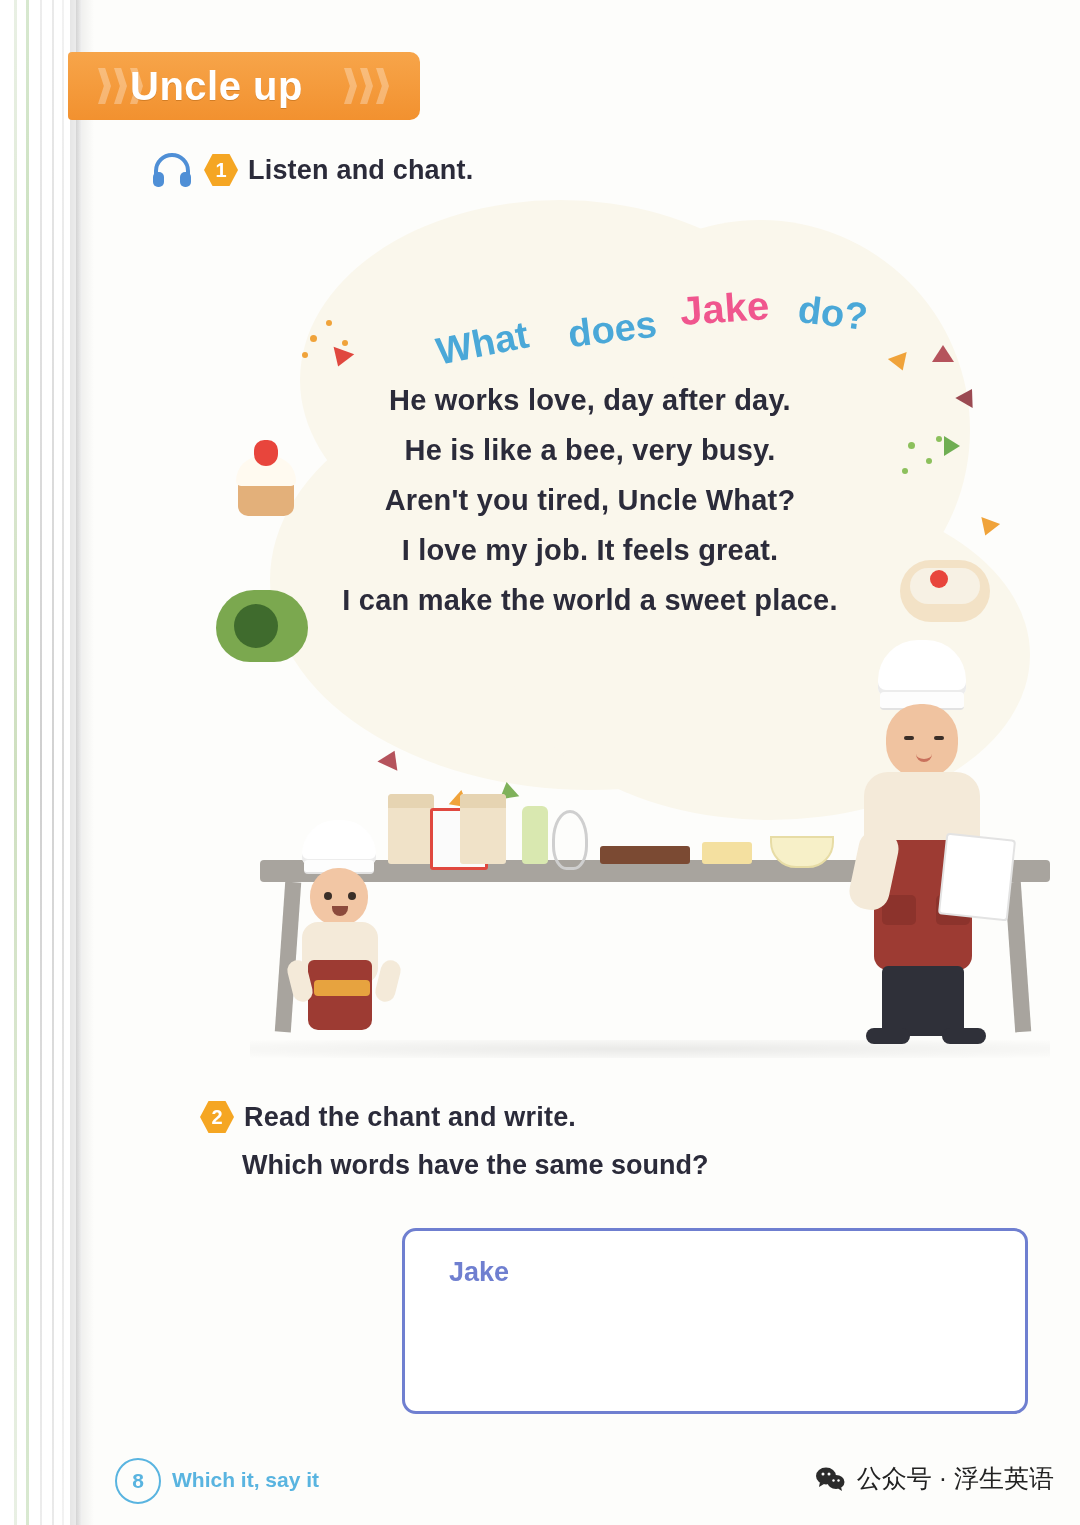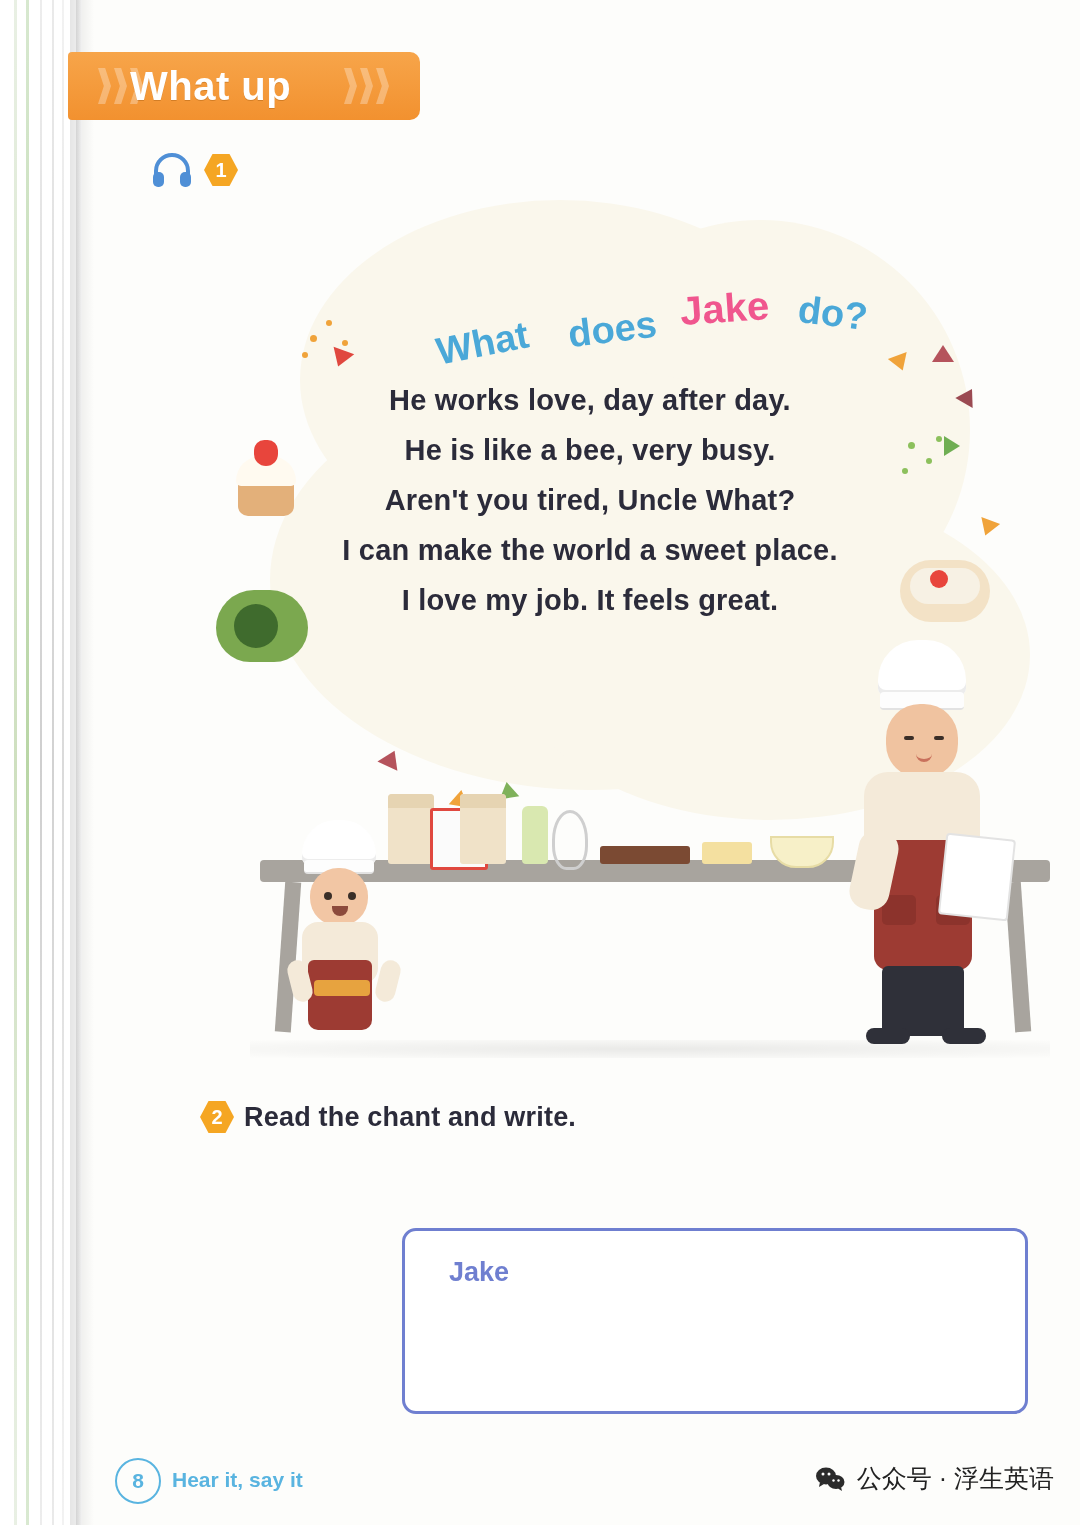--- a/index.html
+++ b/index.html
@@ -308,41 +308,42 @@
     <div class="banner">
       <div class="chev chev-l1">
           <span></span>
         </div>
       <div class="chev chev-l2">
           <span></span>
         </div>
       <div class="chev chev-l3">
           <span></span>
         </div>
-      <div class="banner-title">What up</div>
+      <div class="banner-title">Uncle up</div>
       <div class="chev chev-r1">
           <span></span>
         </div>
       <div class="chev chev-r2">
           <span></span>
         </div>
       <div class="chev chev-r3">
           <span></span>
         </div>
     </div>
 
     <div class="act1">
       <span class="headphones">
         <svg width="40" height="34" viewBox="0 0 40 34">
           <path d="M4 22 V18 A16 16 0 0 1 36 18 V22" fill="none" stroke="#4f8fd6" stroke-width="4" stroke-linecap="round"></path>
           <rect x="1" y="19" width="11" height="15" rx="5" fill="#4f8fd6"></rect>
           <rect x="28" y="19" width="11" height="15" rx="5" fill="#4f8fd6"></rect>
         </svg>
       </span>
       <span class="num-badge">1</span>
+      <span class="act-text">Listen and chant.</span>
     </div>
 
     <div class="chant-area">
       <div class="blob blob1"></div>
       <div class="blob blob2"></div>
       <div class="blob blob3"></div>
       <div class="blob blob4"></div>
 
       <div class="tri" style="left:200px;top:160px;border-left:11px solid transparent;border-right:11px solid transparent;border-bottom:17px solid #e0483f;transform:rotate(200deg);"></div>
       <div class="tri" style="left:250px;top:560px;border-left:11px solid transparent;border-right:11px solid transparent;border-bottom:17px solid #b5535c;transform:rotate(25deg);"></div>
@@ -366,22 +367,22 @@
         <span class="tw tw-what">What</span>
         <span class="tw tw-does">does</span>
         <span class="tw tw-jake">Jake</span>
         <span class="tw tw-do">do?</span>
       </div>
 
       <div class="chant-lines">
         <div class="ln">He works love, day after day.</div>
         <div class="ln">He is like a bee, very busy.</div>
         <div class="ln">Aren't you tired, Uncle What?</div>
+        <div class="ln">I love my job. It feels great.</div>
         <div class="ln">I can make the world a sweet place.</div>
-        <div class="ln">I love my job. It feels great.</div>
       </div>
 
       <div class="cupcake">
         <div class="cup-base"></div>
           <div class="cup-cream"></div>
           <div class="cup-straw"></div>
       </div>
       <div class="matcha">
         <div class="matcha-in"></div>
       </div>
@@ -436,27 +437,28 @@
           <div class="child-arm ca2"></div>
           <div class="child-tray"></div>
         </div>
       </div>
     </div>
 
     <div class="act2">
       <span class="num-badge">2</span>
       <span class="act-text">Read the chant and write.</span>
     </div>
+    <div class="act2-sub">Which words have the same sound?</div>
 
     <div class="answer-box">
       <span class="answer-word">Jake</span>
     </div>
 
     <div class="pg-circle">8</div>
-    <div class="footer-text">Hear it, say it</div>
+    <div class="footer-text">Which it, say it</div>
     <div class="wm">
       <span class="wm-icon">
         <svg width="30" height="26" viewBox="0 0 30 26">
           <ellipse cx="11" cy="10" rx="10" ry="8.5" fill="#2b2b2b"></ellipse>
           <polygon points="5,16 4,21 9,18" fill="#2b2b2b"></polygon>
           <ellipse cx="21" cy="16" rx="8.5" ry="7" fill="#2b2b2b"></ellipse>
           <polygon points="26,21 27,25 23,22.5" fill="#2b2b2b"></polygon>
           <circle cx="8" cy="8" r="1.5" fill="#fff"></circle>
           <circle cx="14" cy="8" r="1.5" fill="#fff"></circle>
           <circle cx="18.5" cy="14.5" r="1.2" fill="#fff"></circle>

